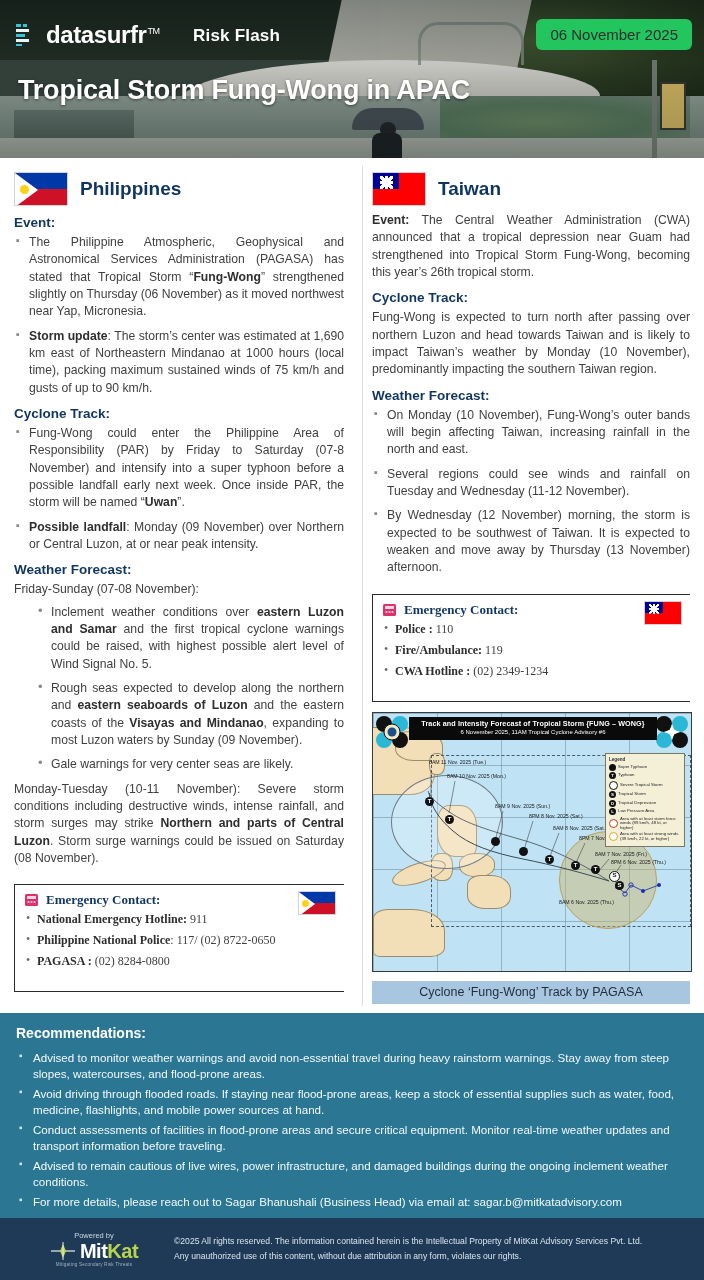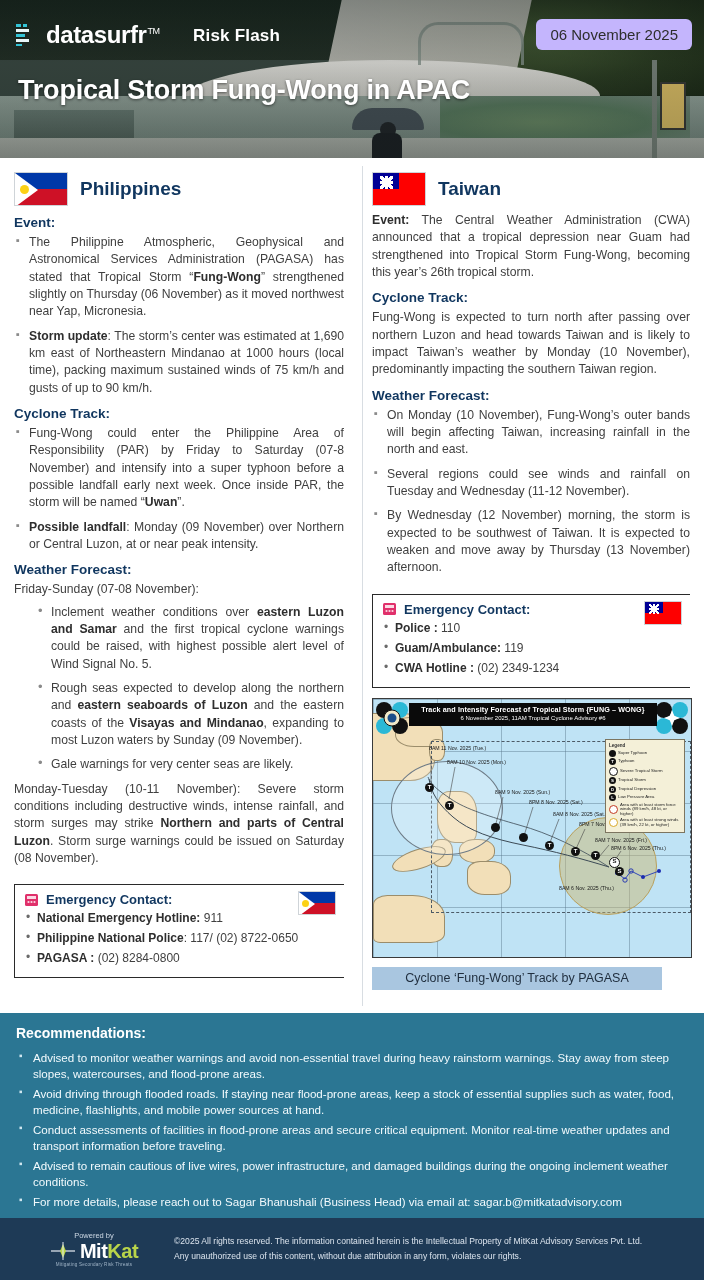--- a/index.html
+++ b/index.html
@@ -53,21 +53,21 @@
   .hp-bench{position:absolute;left:14px;top:110px;width:120px;height:30px;
     background:linear-gradient(180deg,#6d7f78 0%, #56665f 100%);}
   .hp-dark{position:absolute;inset:0;background:linear-gradient(180deg,rgba(10,20,16,.42) 0%,rgba(10,20,16,.18) 40%,rgba(10,20,16,.30) 100%);}
 
   .brand{position:absolute;left:16px;top:23px;display:flex;align-items:center;gap:10px;}
   .brand-mark{width:20px;height:22px;display:block;}
   .brand-name{color:#ffffff;font-size:24px;font-weight:bold;letter-spacing:-.4px;
      position:relative;line-height:1;}
   .brand-tm{color:#ffffff;font-size:9px;vertical-align:super;margin-left:1px;font-weight:normal;}
   .risk-flash{position:absolute;left:193px;top:26px;color:#ffffff;font-size:17px;font-weight:bold;letter-spacing:.2px;}
-  .date-badge{position:absolute;right:12px;top:19px;background:#c4b5fd;border-radius:6px;
+  .date-badge{position:absolute;right:12px;top:19px;background:#22c55e;border-radius:6px;
     padding:7px 14px;color:#2e2e2e;font-size:15px;white-space:nowrap;}
   .hero-title{position:absolute;left:18px;top:75px;color:#ffffff;font-size:27px;font-weight:bold;
     letter-spacing:-.2px;text-shadow:0 1px 3px rgba(0,0,0,.55);}
 
   
   .body-wrap{position:relative;width:704px;height:855px;display:flex;}
   .col{box-sizing:border-box;}
   .col-left{width:360px;padding:10px 16px 0 14px;}
   .col-right{width:344px;padding:10px 14px 0 12px;}
   .col-divider{position:absolute;left:362px;top:8px;width:1px;height:840px;background:#d8dde2;}
@@ -100,21 +100,21 @@
   ul.b{list-style:none;margin:2px 0 4px 0;padding:0;}
   ul.b>li{position:relative;padding-left:15px;margin:0 0 7px 0;font-size:12.2px;line-height:1.42;
     text-align:justify;color:#3f3f3f;}
   ul.b>li:before{content:"\25AA";position:absolute;left:2px;top:-1px;color:#8a8a8a;font-size:11px;}
   ul.b.indent{padding-left:22px;}
   ul.b.indent>li:before{content:"\2022";color:#8a8a8a;font-size:13px;top:-2px;}
   b{color:#2e2e2e;}
   .plainline{font-size:12.2px;line-height:1.42;margin:3px 0 5px 0;text-align:justify;color:#3f3f3f;}
 
   
-  .emerg{border:1px solid #2a2a2a;border-right:none;padding:7px 8px 6px 9px;margin-top:17px;position:relative;}
+  .emerg{border:1px solid #2a2a2a;border-right:none;padding:7px 8px 16px 9px;margin-top:17px;position:relative;font-family:Liberation Serif, serif;}
   .emerg-head{display:flex;align-items:center;gap:7px;margin-bottom:4px;}
   .tel-icon{width:15px;height:14px;flex:none;display:block;}
   .emerg-title{font-size:13px;font-weight:bold;color:#10365f;}
   .emerg .flag{position:absolute;right:8px;top:6px;width:38px;height:24px;}
   .emerg .flag-ph .ph-tri{border-top-width:12px;border-bottom-width:12px;border-left-width:16px;}
   .emerg .flag-ph .ph-sun{left:3px;top:8px;width:7px;height:7px;}
   .emerg .flag-tw .tw-ray{left:4px;top:2px;width:10px;height:10px;}
   .emerg .flag-tw .tw-sun{left:6px;top:4px;width:6px;height:6px;}
   .emerg ul{list-style:none;margin:2px 0 0 0;padding:0;}
   .emerg ul>li{position:relative;padding-left:13px;margin:0 0 6px 0;font-size:12px;color:#3f3f3f;}
@@ -148,21 +148,21 @@
   .m-legend .lg-tx{font-size:4.3px;color:#222;line-height:1.1;}
   .m-lab{position:absolute;font-size:5.2px;color:#1a1a1a;white-space:nowrap;}
   .m-node{position:absolute;width:9px;height:9px;border-radius:50%;background:#111;
     color:#fff;font-size:6px;line-height:9px;text-align:center;font-weight:bold;}
   .m-node.open{background:#fff;border:1px solid #111;color:#111;line-height:7px;}
   .m-cone{position:absolute;border:1px solid #6e7b86;border-radius:50%;
     background:rgba(255,255,255,.22);}
   .m-circle-y{position:absolute;border-radius:50%;background:rgba(205,180,105,.45);
     border:1px solid #b9a05c;}
   .m-dashbox{position:absolute;border:1px dashed #4c5a66;}
-  .map-caption{width:290px;box-sizing:border-box;margin-top:9px;background:#a9c6e0;
+  .map-caption{width:318px;box-sizing:border-box;margin-top:9px;background:#a9c6e0;
     text-align:center;padding:4px 0 5px 0;font-size:12.5px;color:#1f2d3d;}
 
   
   .recs{background:#2b7693;color:#ffffff;padding:12px 16px 14px 16px;box-sizing:border-box;width:704px;height:205px;}
   .recs h4{margin:0 0 9px 0;font-size:14px;font-weight:bold;color:#ffffff;}
   .recs ul{list-style:none;margin:0;padding:0;}
   .recs li{position:relative;padding-left:17px;margin-bottom:4px;font-size:11.6px;line-height:1.38;color:#f2fafd;}
   .recs li:before{content:"\25AA";position:absolute;left:3px;top:-1px;font-size:10px;color:#cfe6ef;}
 
   
@@ -314,21 +314,21 @@
             <rect x="1" y="1" width="13" height="12" rx="1.5" fill="#e0306b"></rect>
             <rect x="3" y="3" width="9" height="3" fill="#fbd9e4"></rect>
             <circle cx="4.5" cy="9" r="1.1" fill="#fbd9e4"></circle>
             <circle cx="7.5" cy="9" r="1.1" fill="#fbd9e4"></circle>
             <circle cx="10.5" cy="9" r="1.1" fill="#fbd9e4"></circle>
           </svg>
           <span class="emerg-title">Emergency Contact:</span>
         </div>
         <ul>
           <li><b>Police :</b> 110</li>
-          <li><b>Guam/Ambulance:</b> 119</li>
+          <li><b>Fire/Ambulance:</b> 119</li>
           <li><b>CWA Hotline :</b> (02) 2349-1234</li>
         </ul>
       </div>
 
       <div class="map-fig">
         <div class="map-box">
           <div class="m-sea"></div>
           <div class="m-grid"></div>
 
           <div class="m-land" style="left:-20px;top:14px;width:80px;height:66px;border-radius:0 40% 30% 10%;"></div>

